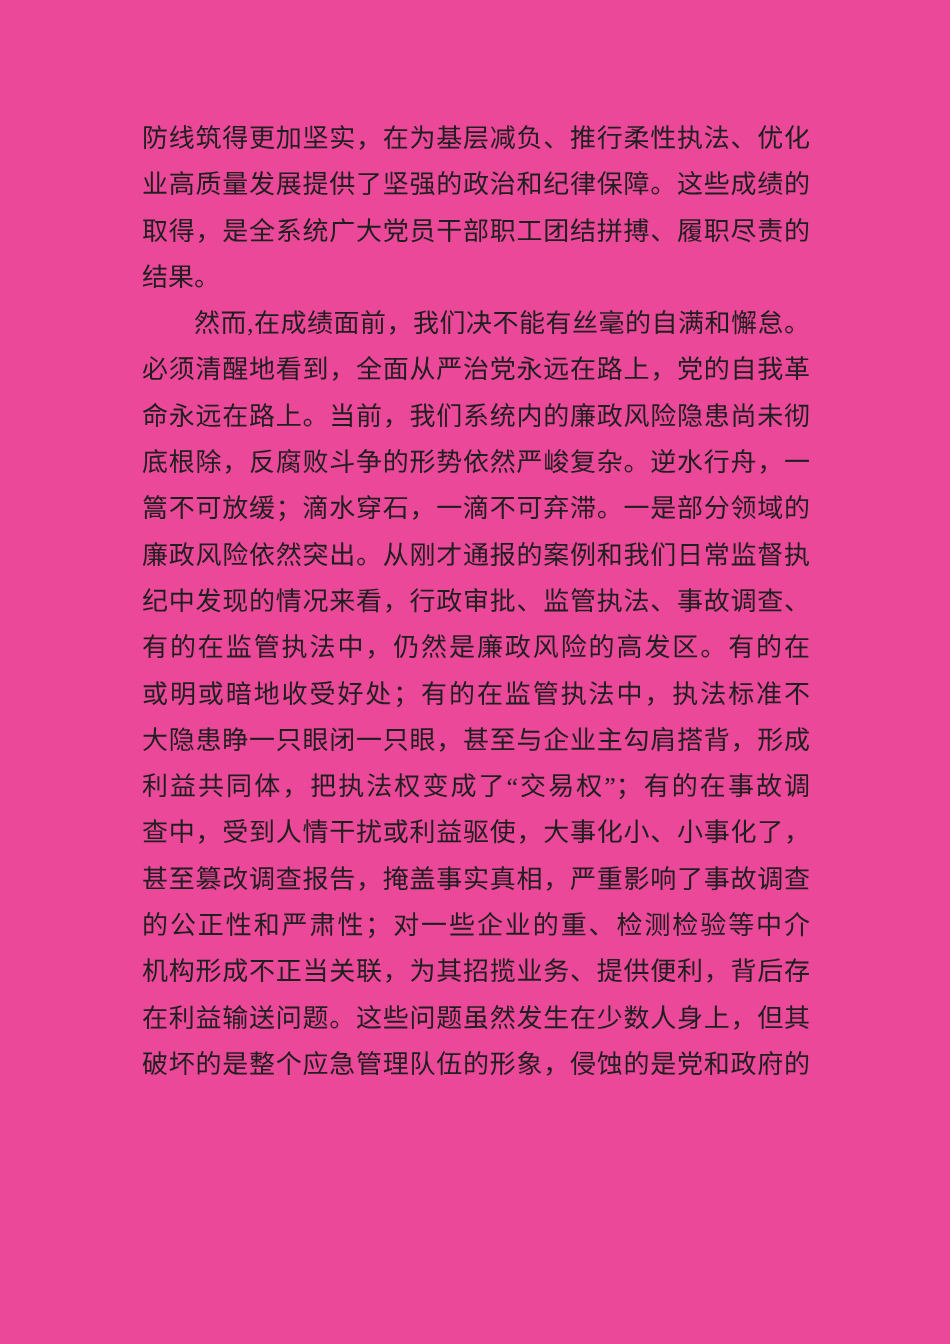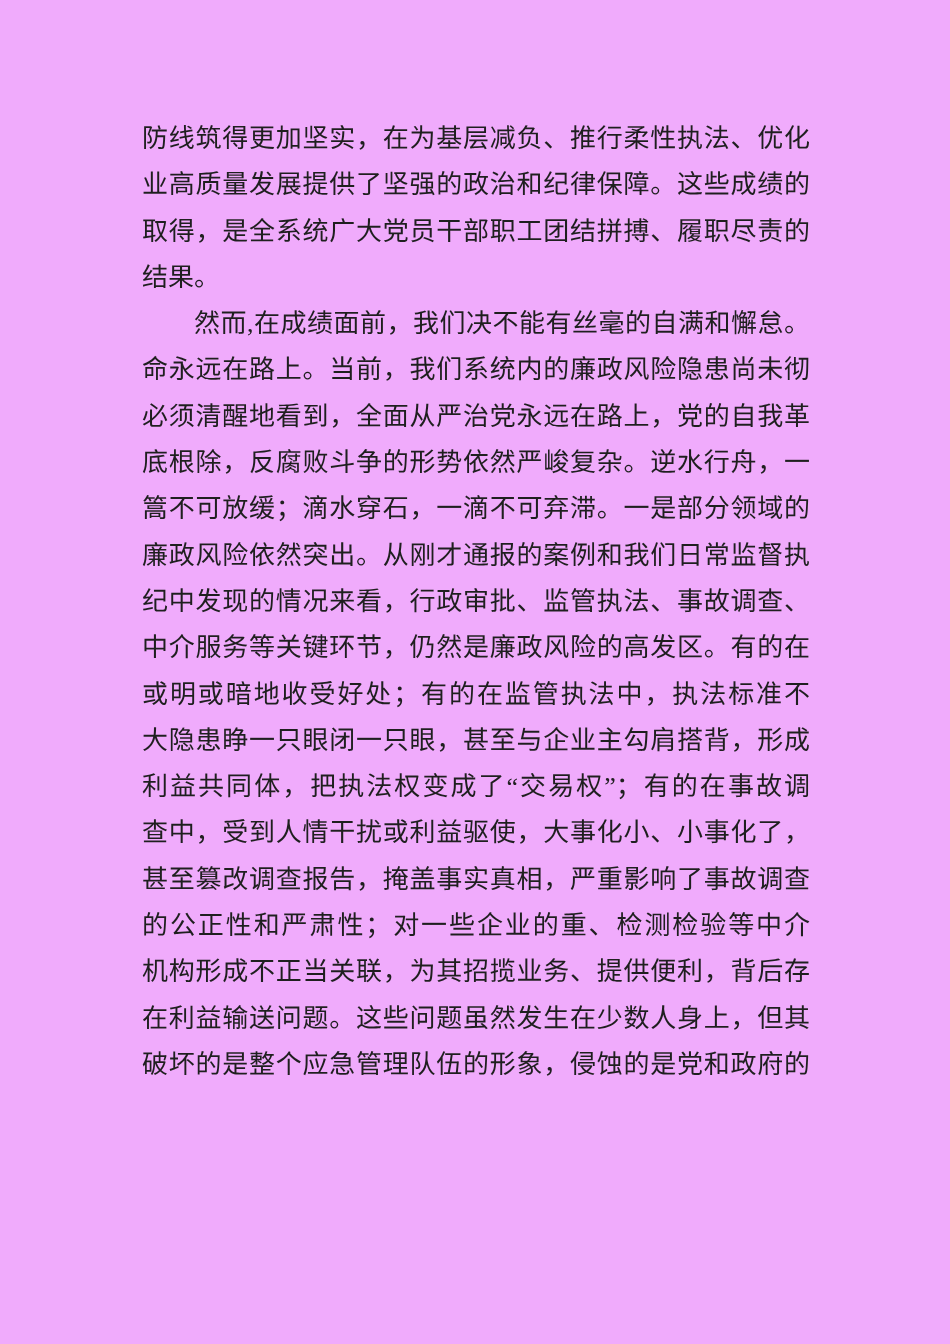--- a/index.html
+++ b/index.html
@@ -36,34 +36,34 @@
     text-align: center;
     text-align-last: left;
   }
   .line.indent {
     text-indent: 2em;
   }
 </style>
 </head>
 <body>
 
-<div class="page" style="background: #f0abfc;">
+<div class="page" style="background: #ec4899;">
   <div class="text-block" id="lines-container" style="color: rgb(31, 31, 31);">
       <div class="line">防线筑得更加坚实，在为基层减负、推行柔性执法、优化</div>
       <div class="line">业高质量发展提供了坚强的政治和纪律保障。这些成绩的</div>
       <div class="line">取得，是全系统广大党员干部职工团结拼搏、履职尽责的</div>
       <div class="line no-just">结果。</div>
       <div class="line indent">然而,在成绩面前，我们决不能有丝毫的自满和懈怠。</div>
+      <div class="line">必须清醒地看到，全面从严治党永远在路上，党的自我革</div>
       <div class="line">命永远在路上。当前，我们系统内的廉政风险隐患尚未彻</div>
-      <div class="line">必须清醒地看到，全面从严治党永远在路上，党的自我革</div>
       <div class="line">底根除，反腐败斗争的形势依然严峻复杂。逆水行舟，一</div>
       <div class="line">篙不可放缓；滴水穿石，一滴不可弃滞。一是部分领域的</div>
       <div class="line">廉政风险依然突出。从刚才通报的案例和我们日常监督执</div>
       <div class="line">纪中发现的情况来看，行政审批、监管执法、事故调查、</div>
-      <div class="line">中介服务等关键环节，仍然是廉政风险的高发区。有的在</div>
+      <div class="line">有的在监管执法中，仍然是廉政风险的高发区。有的在</div>
       <div class="line">或明或暗地收受好处；有的在监管执法中，执法标准不</div>
       <div class="line">大隐患睁一只眼闭一只眼，甚至与企业主勾肩搭背，形成</div>
       <div class="line">利益共同体，把执法权变成了“交易权”；有的在事故调</div>
       <div class="line">查中，受到人情干扰或利益驱使，大事化小、小事化了，</div>
       <div class="line">甚至篡改调查报告，掩盖事实真相，严重影响了事故调查</div>
       <div class="line">的公正性和严肃性；对一些企业的重、检测检验等中介</div>
       <div class="line">机构形成不正当关联，为其招揽业务、提供便利，背后存</div>
       <div class="line">在利益输送问题。这些问题虽然发生在少数人身上，但其</div>
       <div class="line">破坏的是整个应急管理队伍的形象，侵蚀的是党和政府的</div>
     </div>

